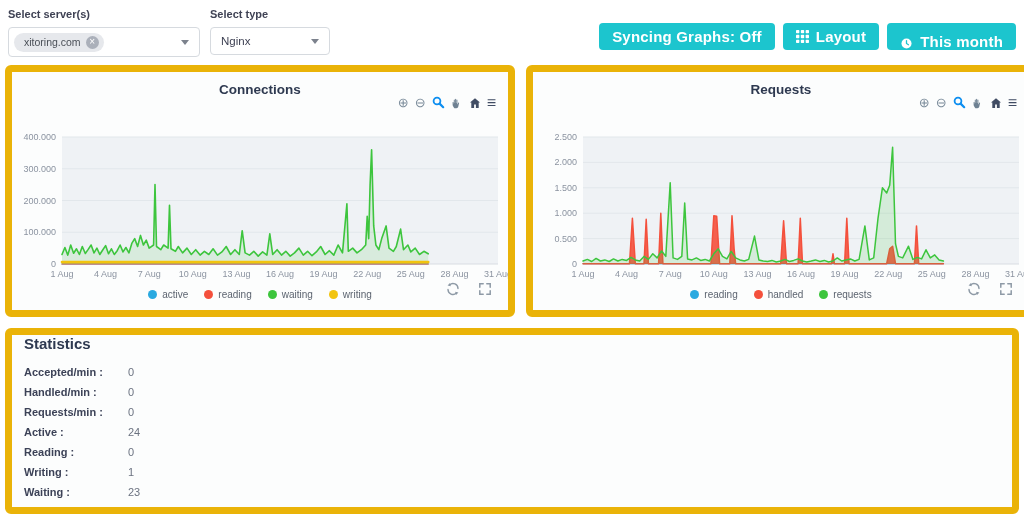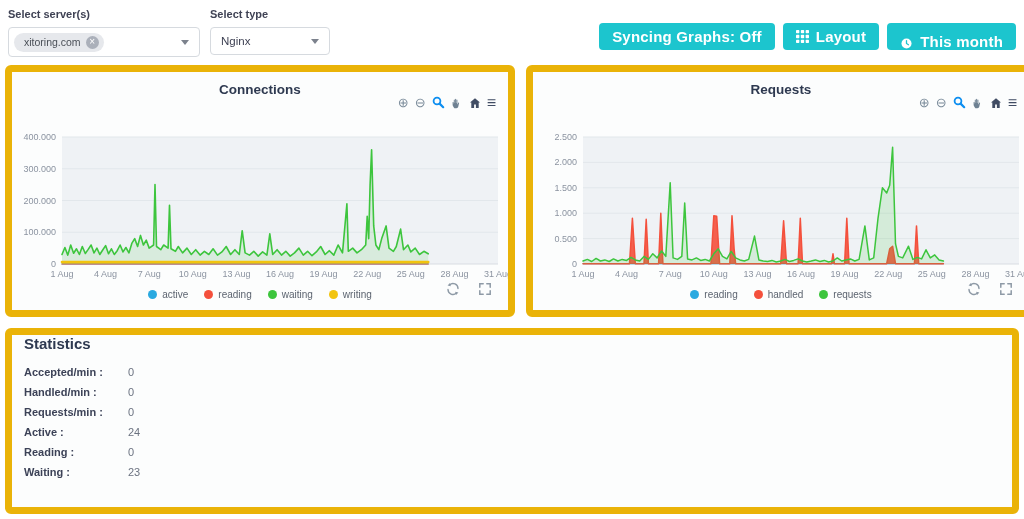--- a/index.html
+++ b/index.html
@@ -293,17 +293,21 @@
       </div>
       <div class="stat-row">
         <div class="stat-label">Active :</div>
         <div class="stat-value">24</div>
       </div>
       <div class="stat-row">
         <div class="stat-label">Reading :</div>
         <div class="stat-value">0</div>
       </div>
       <div class="stat-row">
+        <div class="stat-label">Writing :</div>
+        <div class="stat-value">1</div>
+      </div>
+      <div class="stat-row">
         <div class="stat-label">Waiting :</div>
         <div class="stat-value">23</div>
       </div>
     </div>
 </div>
 
 </body></html>

